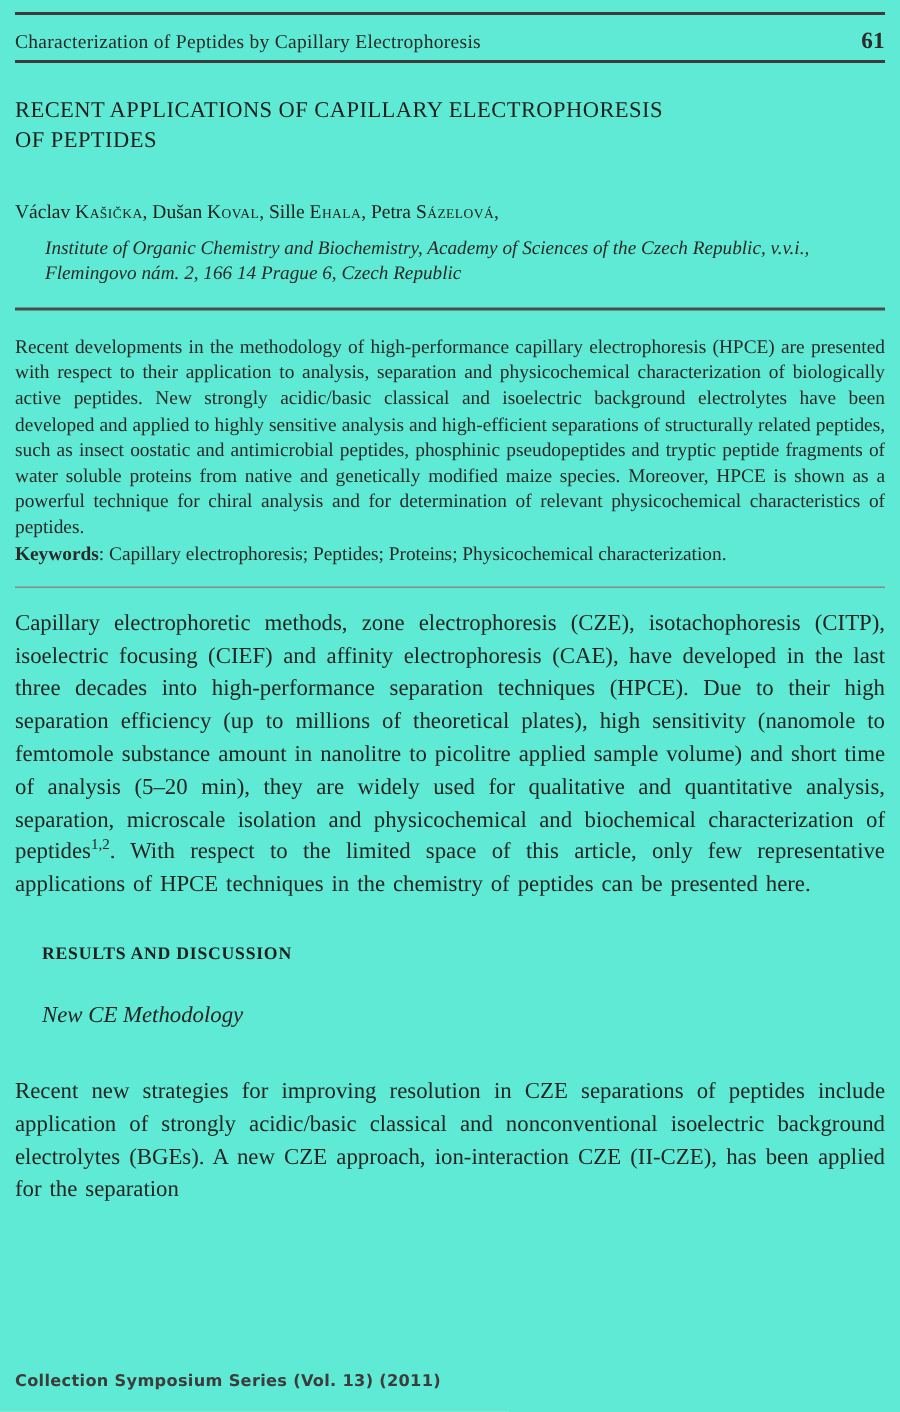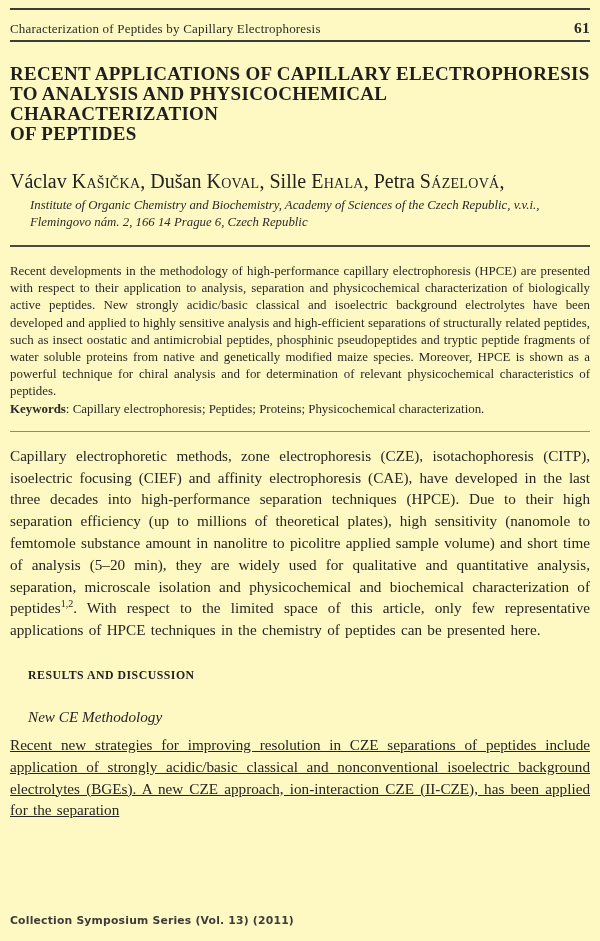--- a/index.html
+++ b/index.html
@@ -2,21 +2,21 @@
 <html><head>
 <meta charset="utf-8">
 <style>
   html, body { margin: 0; padding: 0; }
   body { background: #e8e8e8; }
   .page {
     position: relative;
     width: 600px;
     height: 941px;
     margin: 0 auto;
-    background: #fef9c3;
+    background: #5eead4;
     color: #222120;
     font-family: "Liberation Serif", "DejaVu Serif", serif;
     overflow: hidden;
     box-sizing: border-box;
     padding: 0 10px;
   }
   .rule { border: 0; height: 0; }
   .rule-top { border-top: 2px solid #3c3c3c; margin-top: 8px; }
   .rule-head { border-top: 2px solid #3c3c3c; margin-top: 3px; }
   .rule-thick { border-top: 2.5px solid #4a4a4a; margin-top: 15px; }
@@ -31,30 +31,30 @@
     letter-spacing: 0.2px;
     color: #2b2a29;
   }
   .running-head .page-num {
     font-weight: bold;
     font-size: 15.5px;
   }
 
   .title {
     margin: 22px 0 0 0;
-    font-size: 19px;
-    font-weight: bold;
+    font-size: 15px;
+    font-weight: normal;
     line-height: 20px;
     letter-spacing: 0.3px;
     color: #201f1e;
   }
 
   .authors {
     margin-top: 27px;
-    font-size: 20px;
+    font-size: 13px;
     line-height: 20px;
     color: #232221;
   }
   .sc { font-variant: small-caps; letter-spacing: 0.3px; }
 
   .affiliation {
     margin: 6px 0 0 20px;
     width: 545px;
     font-style: italic;
     font-size: 12.8px;
@@ -85,21 +85,21 @@
     text-align: justify;
     word-spacing: 1.5px;
     color: #262524;
     hyphens: manual;
   }
   .body-par sup {
     font-size: 10px;
     line-height: 0;
     vertical-align: super;
   }
-  .par2 { margin-top: 8px; text-decoration: underline; }
+  .par2 { margin-top: 31px; }
 
   .section-heading {
     margin: 27px 0 0 18px;
     font-size: 11.8px;
     font-weight: bold;
     letter-spacing: 0.5px;
     color: #222120;
     font-family: Liberation Serif, serif;
   }
   .sub-heading {
@@ -130,21 +130,20 @@
 
   <div class="running-head">
     <span>Characterization of Peptides by Capillary Electrophoresis</span>
     <span class="page-num">61</span>
   </div>
 
   <hr class="rule rule-head">
 
   <div class="title">
     <div>RECENT APPLICATIONS OF CAPILLARY ELECTROPHORESIS</div>
-    <div>TO ANALYSIS AND PHYSICOCHEMICAL CHARACTERIZATION</div>
     <div>OF PEPTIDES</div>
   </div>
 
   <div class="authors">
     <div><span>Václav </span><span class="sc">Kašička</span><span>, Dušan </span><span class="sc">Koval</span><span>, Sille </span><span class="sc">Ehala</span><span>, Petra </span><span class="sc">Sázelová</span><span>,</span></div>
   </div>
 
   <p class="affiliation">Institute of Organic Chemistry and Biochemistry, Academy of Sciences of the Czech Republic, v.v.i., Flemingovo nám. 2, 166 14 Prague 6, Czech Republic</p>
 
   <hr class="rule rule-thick">

